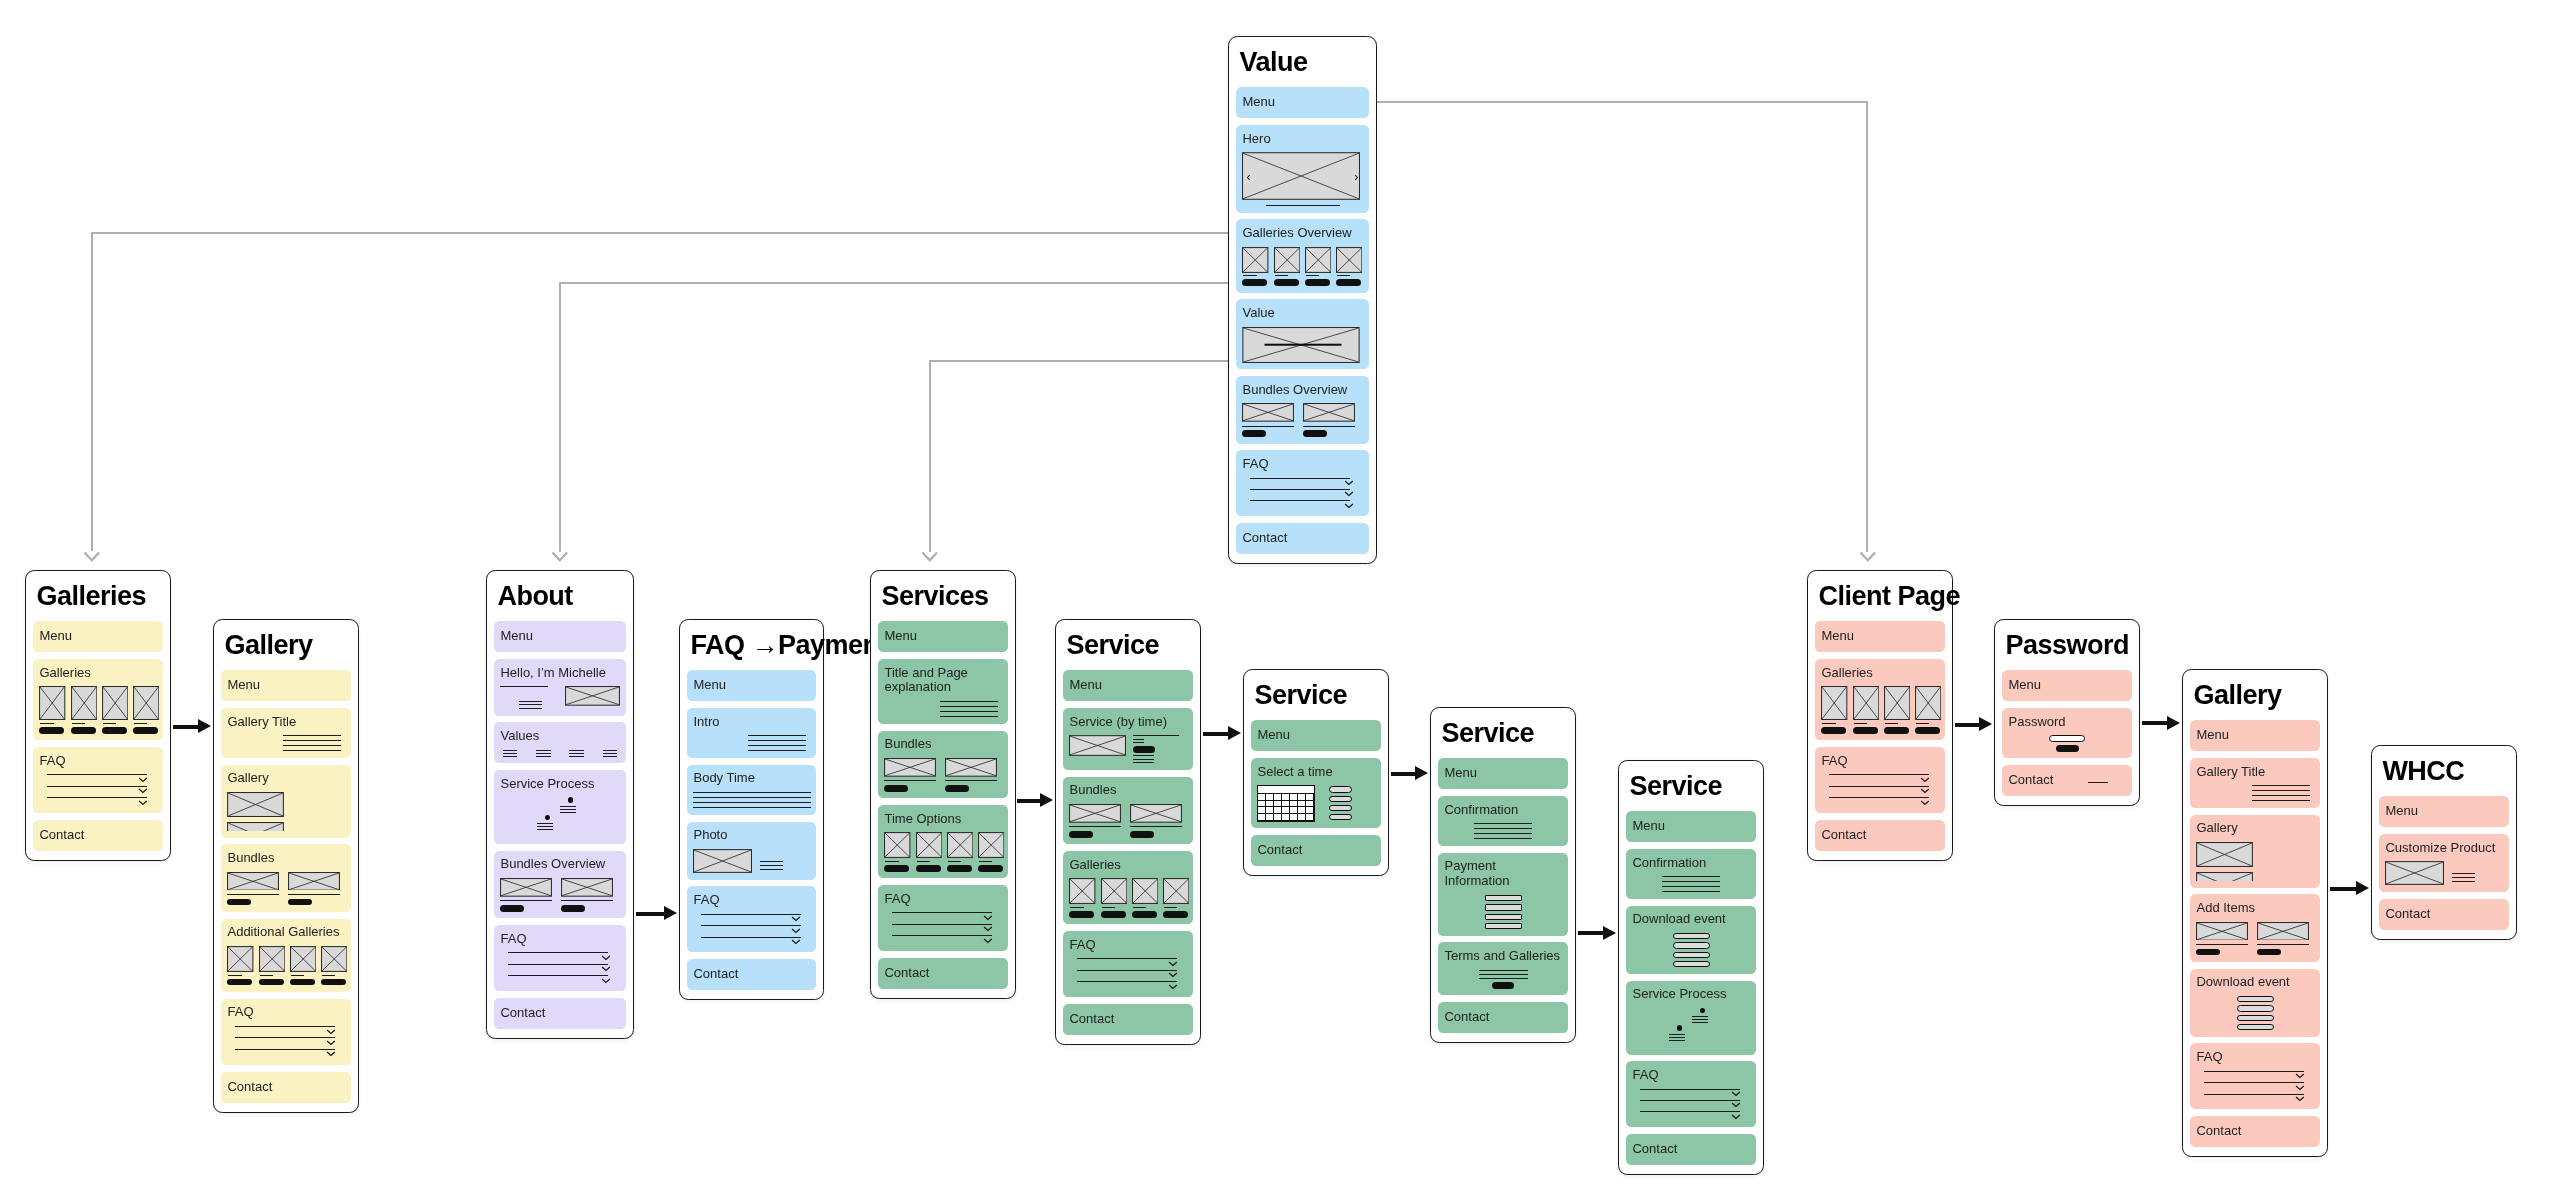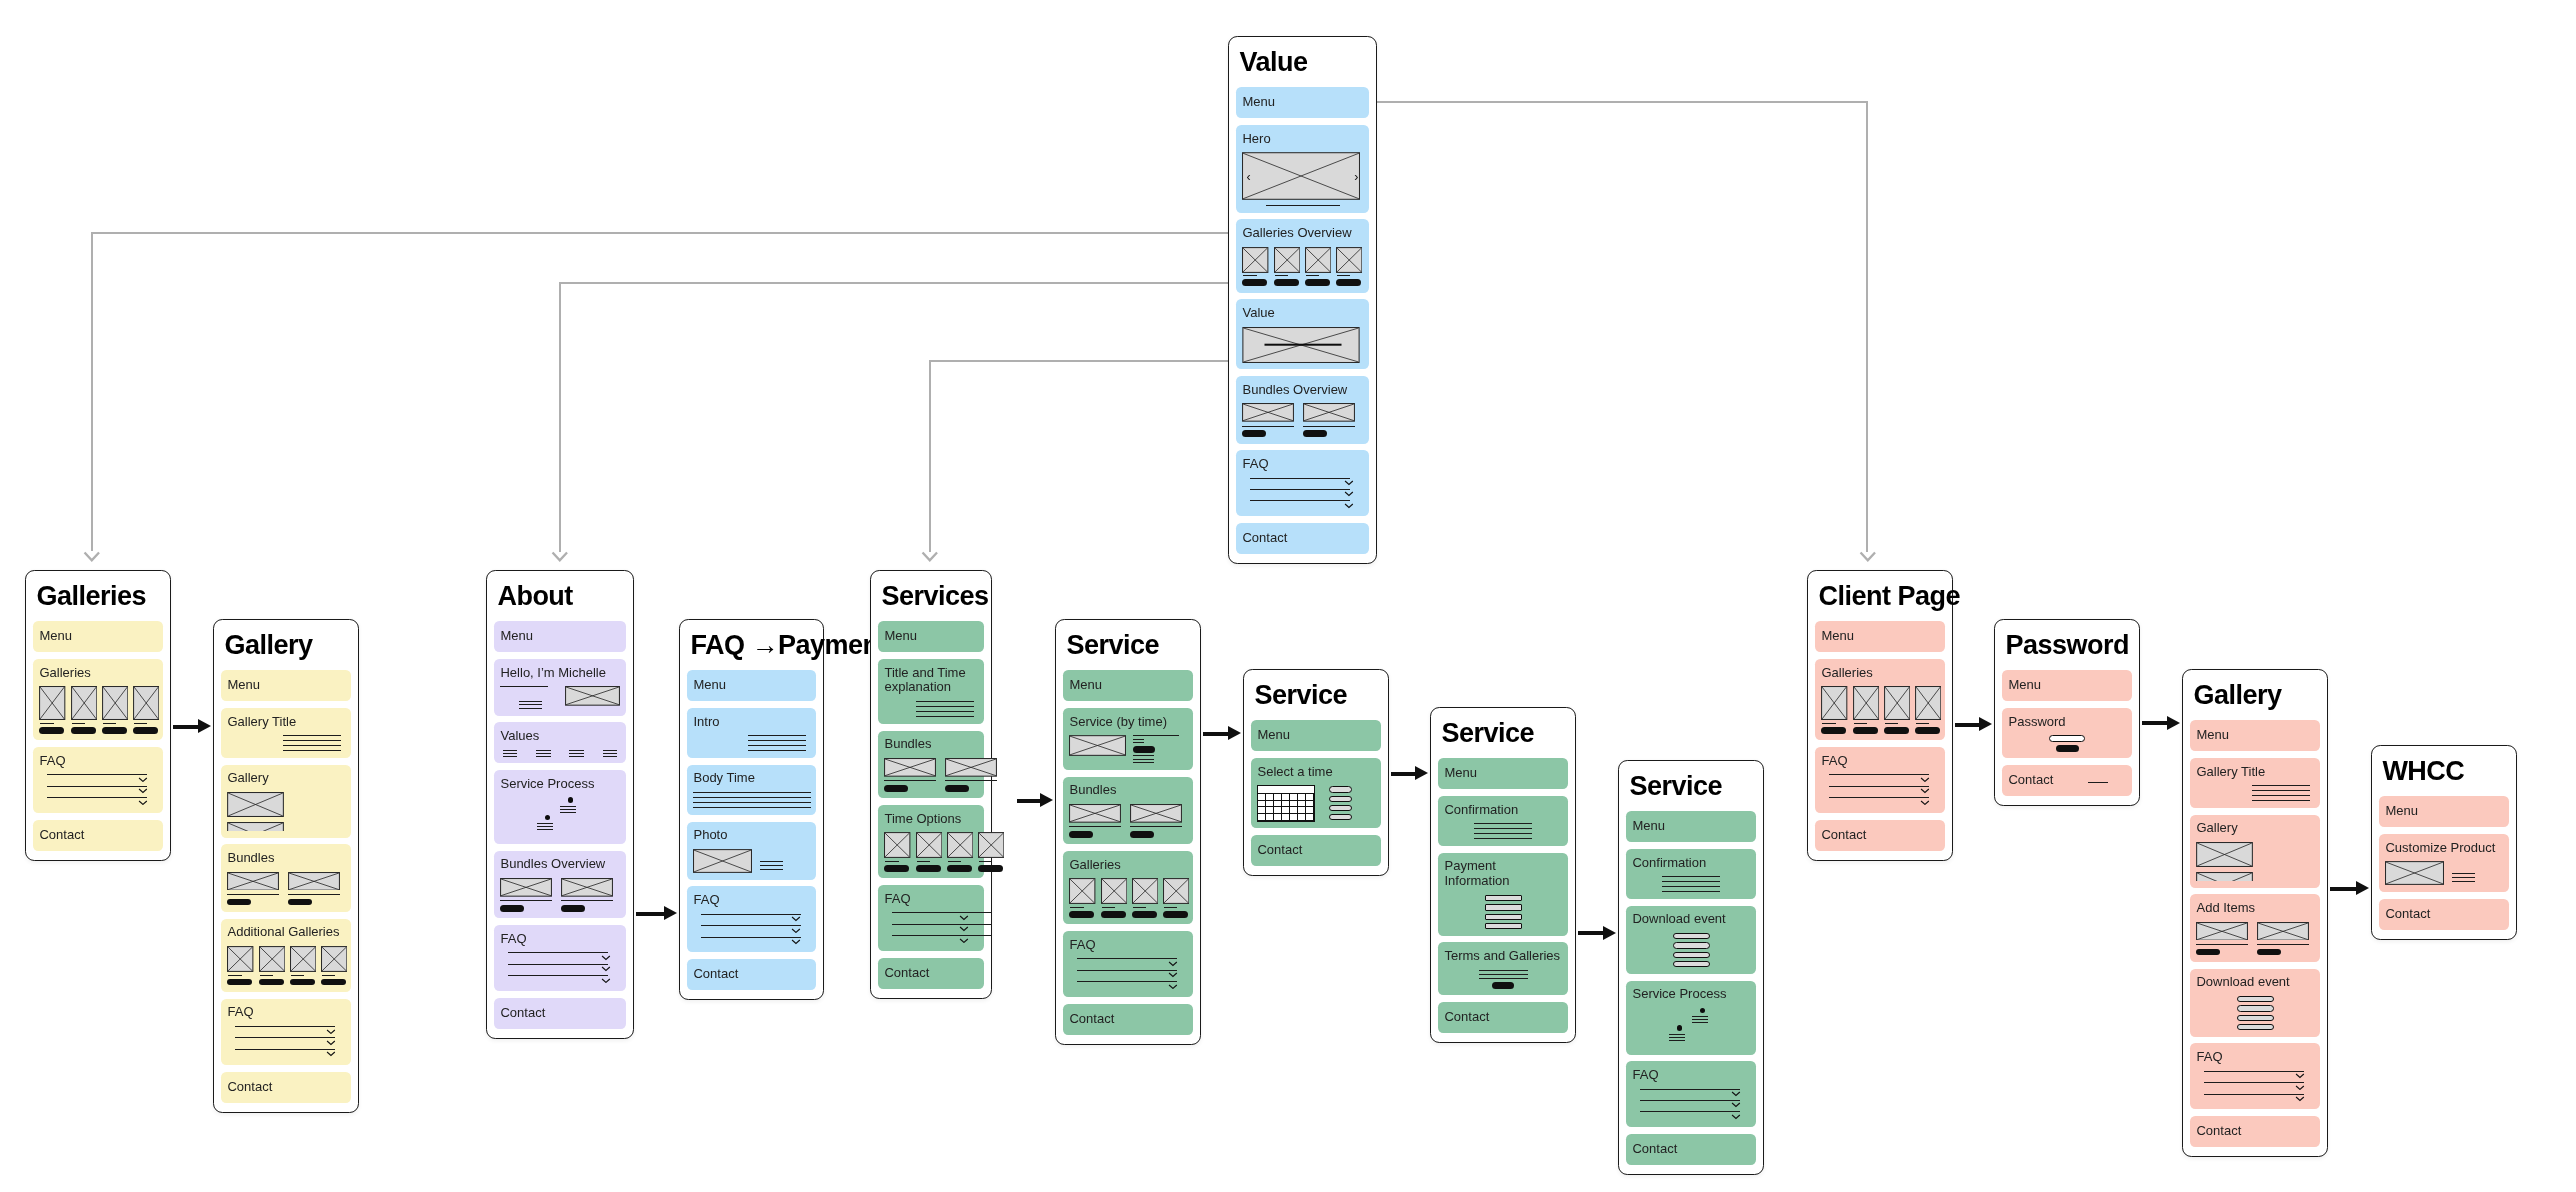--- a/index.html
+++ b/index.html
@@ -596,27 +596,27 @@
             <svg width="9.9" height="5.7" viewBox="0 0 19 11">
               <polyline points="2,2 9.5,8.5 17,2" fill="none" stroke="#111" stroke-width="2.2"></polyline>
             </svg>
           </div>
         </div>
       </div>
       <div class="section sec-none">
         <div class="sec-label">Contact</div>
       </div>
     </article>
-    <article class="card p-green" style="left:870px;top:570px;width:122px">
+    <article class="card p-green" style="left:870px;top:570px;width:146px">
       <h2 class="card-title">Services</h2>
       <div class="section sec-none">
         <div class="sec-label">Menu</div>
       </div>
       <div class="section">
-        <div class="sec-label">Title and Time explanation</div>
+        <div class="sec-label">Title and Page explanation</div>
         <div class="lines right wz">
           <div class="hl" style="width:58px;"></div>
           <div class="hl" style="width:58px;"></div>
           <div class="hl" style="width:58px;"></div>
           <div class="hl" style="width:58px;"></div>
         </div>
       </div>
       <div class="section">
         <div class="sec-label">Bundles</div>
         <div class="bundles wz">

